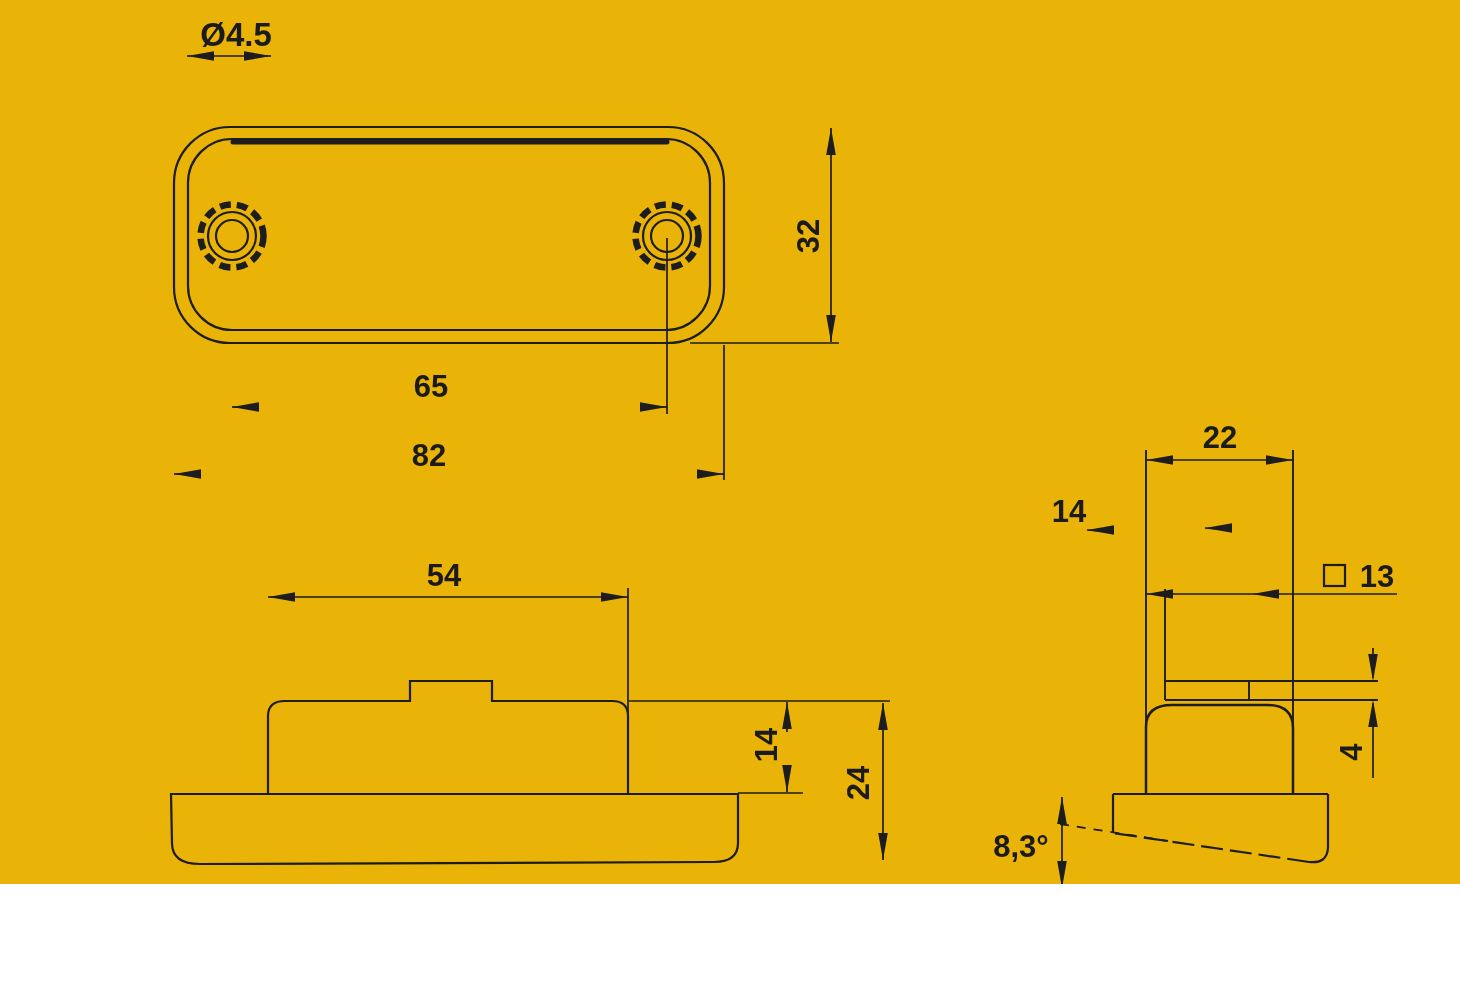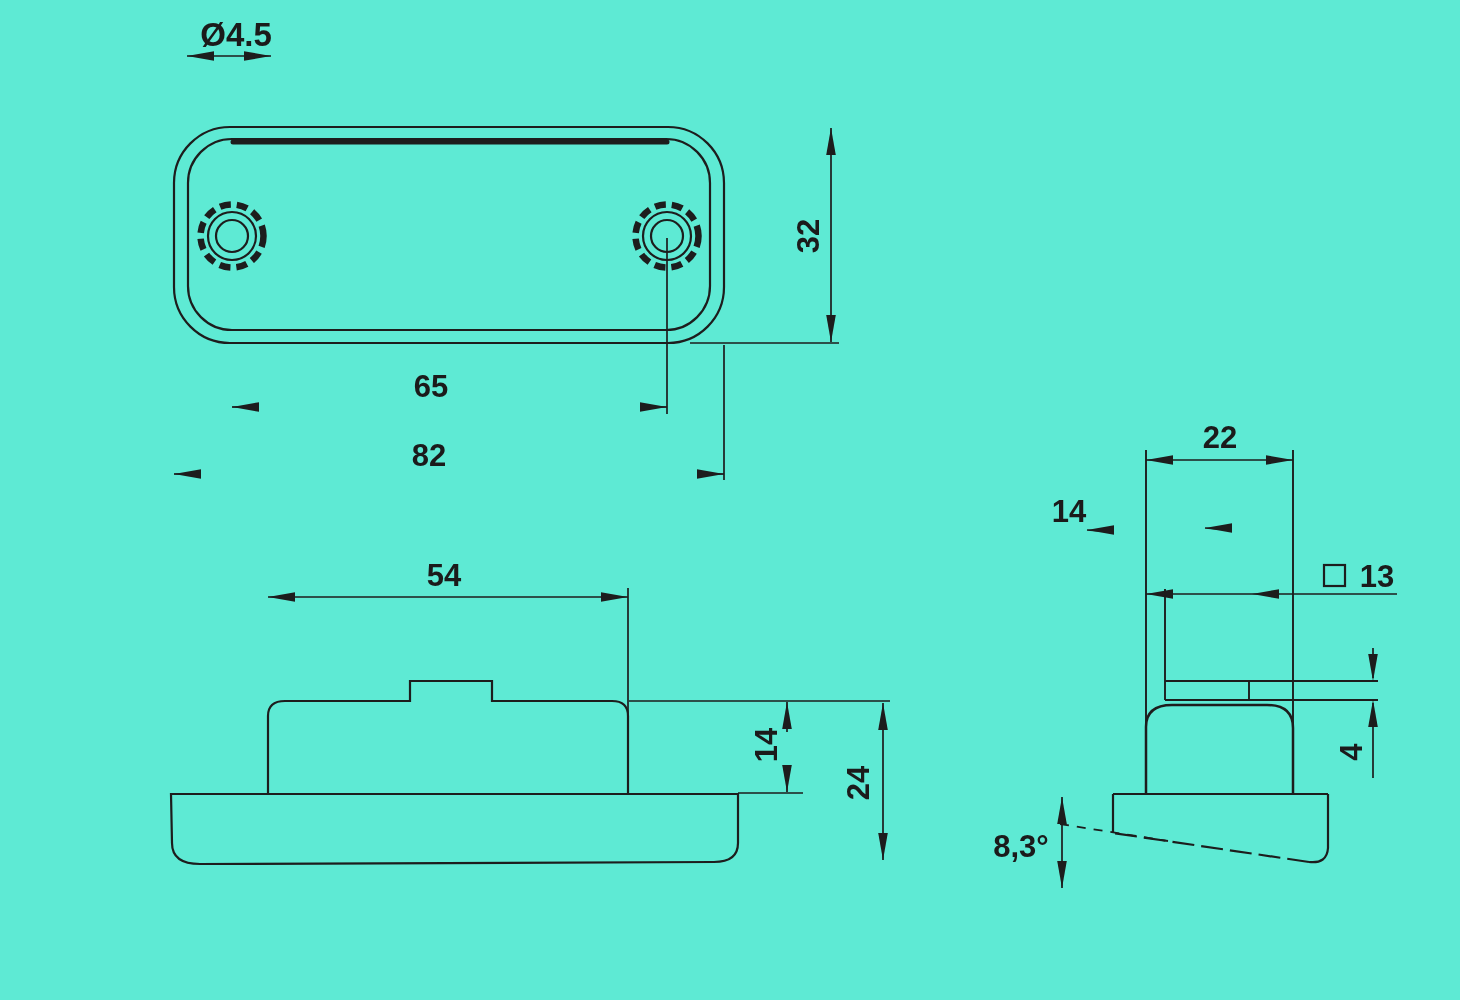--- a/index.html
+++ b/index.html
@@ -1,16 +1,16 @@
 <!DOCTYPE html>
 <html><head>
 <meta charset="utf-8">
 <style>
   html,body{margin:0;padding:0;background:#ffffff;}
-  .stage{position:relative;width:1460px;height:1000px;background:#5eead4;overflow:hidden;}
+  .stage{position:relative;width:1460px;height:884px;background:#eab308;overflow:hidden;}
   svg{position:absolute;left:0;top:0;}
   .ln{stroke:#1d1d1d;fill:none;}
   .thin{stroke-width:1.7;}
   .mid{stroke-width:2.2;}
   .thick{stroke-width:2.5;}
   .arr{fill:#1d1d1d;stroke:none;}
   text{font-family:"Liberation Sans","DejaVu Sans",sans-serif;font-weight:bold;fill:#1b1b1b;}
   .dim{font-size:31px;}
   .dia{font-size:33px;}
 </style>

